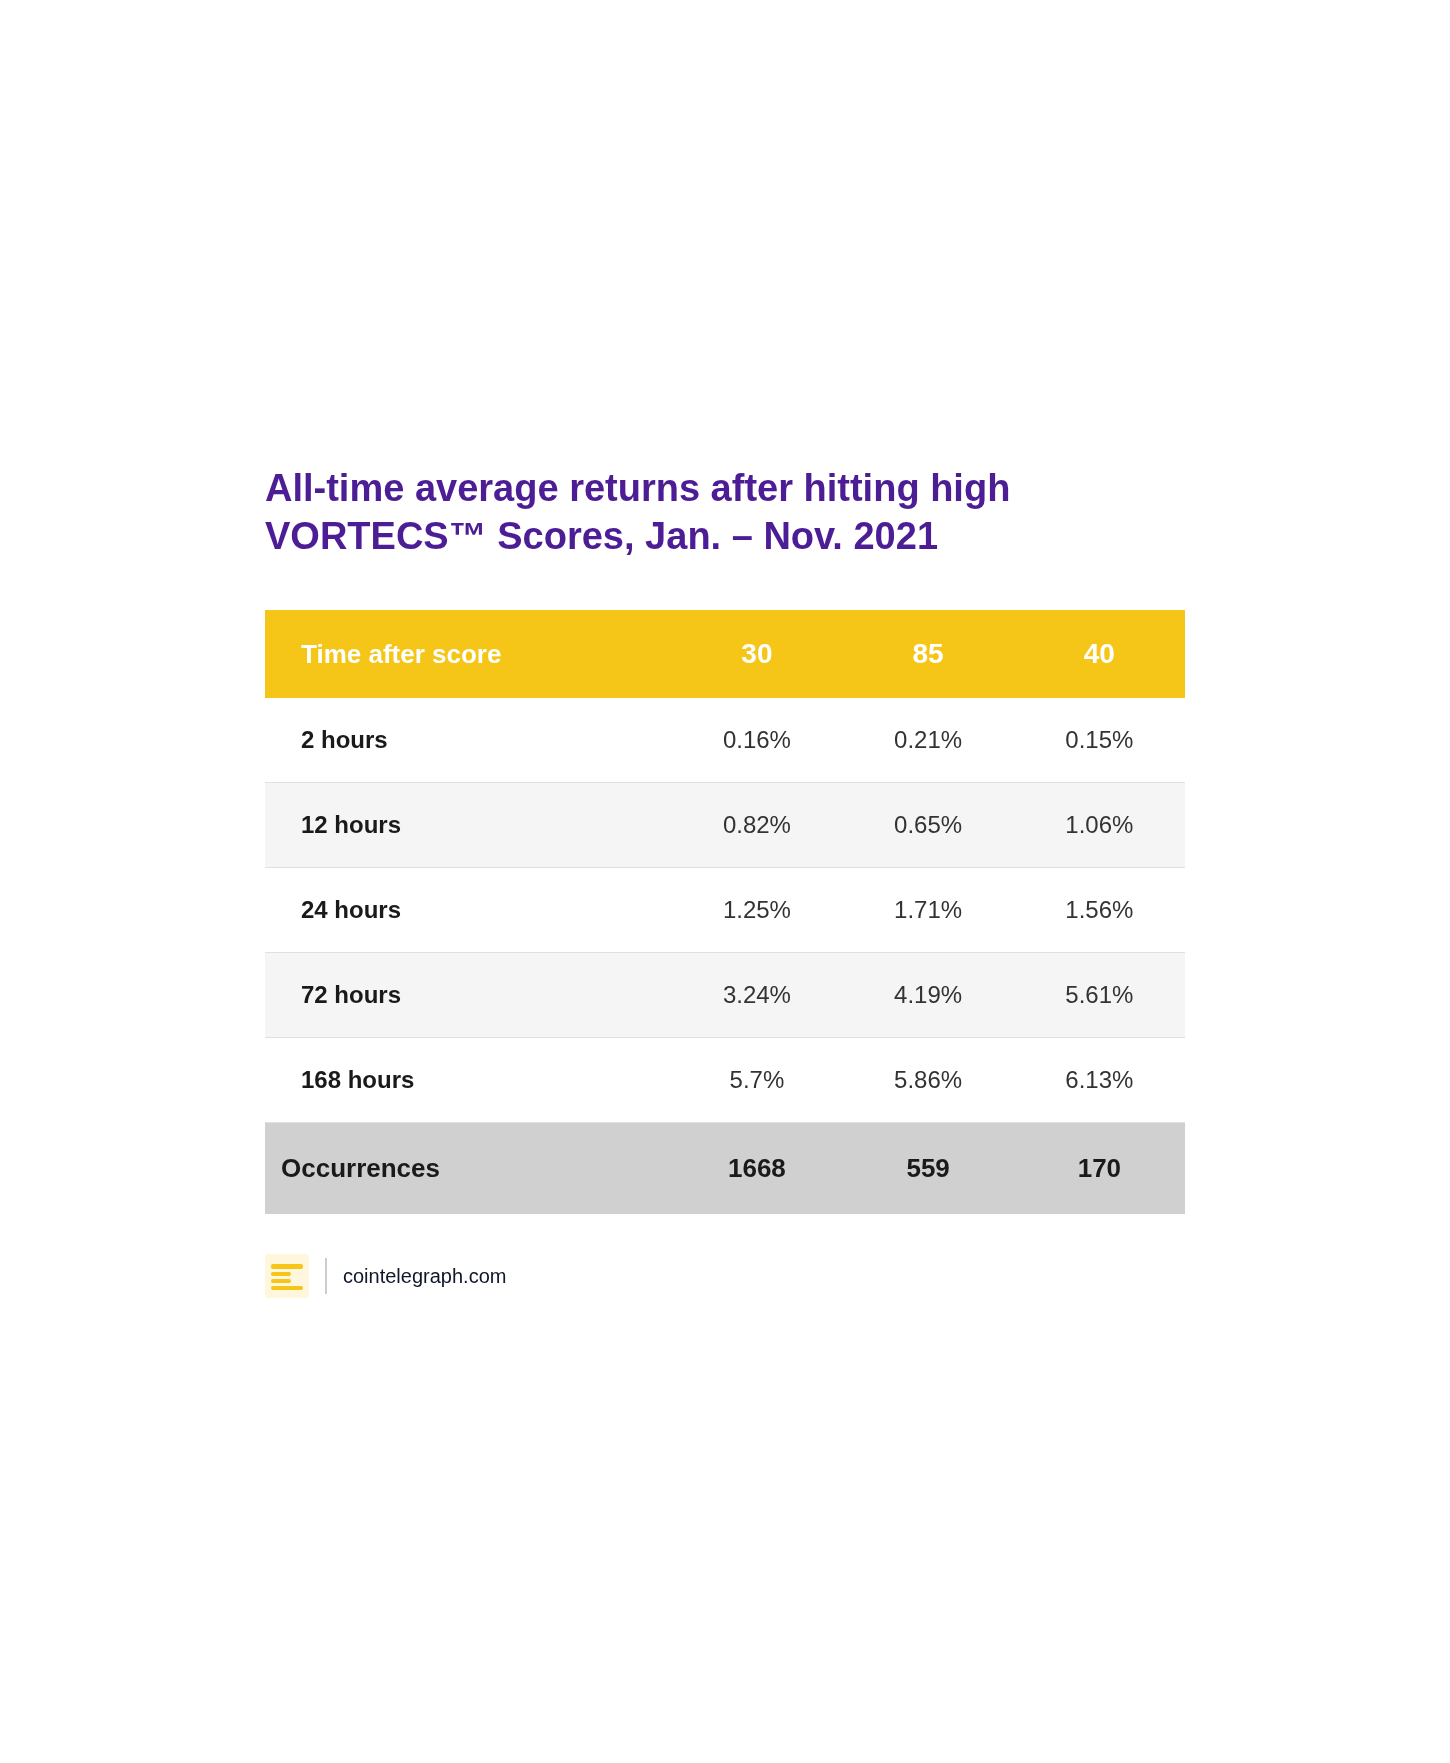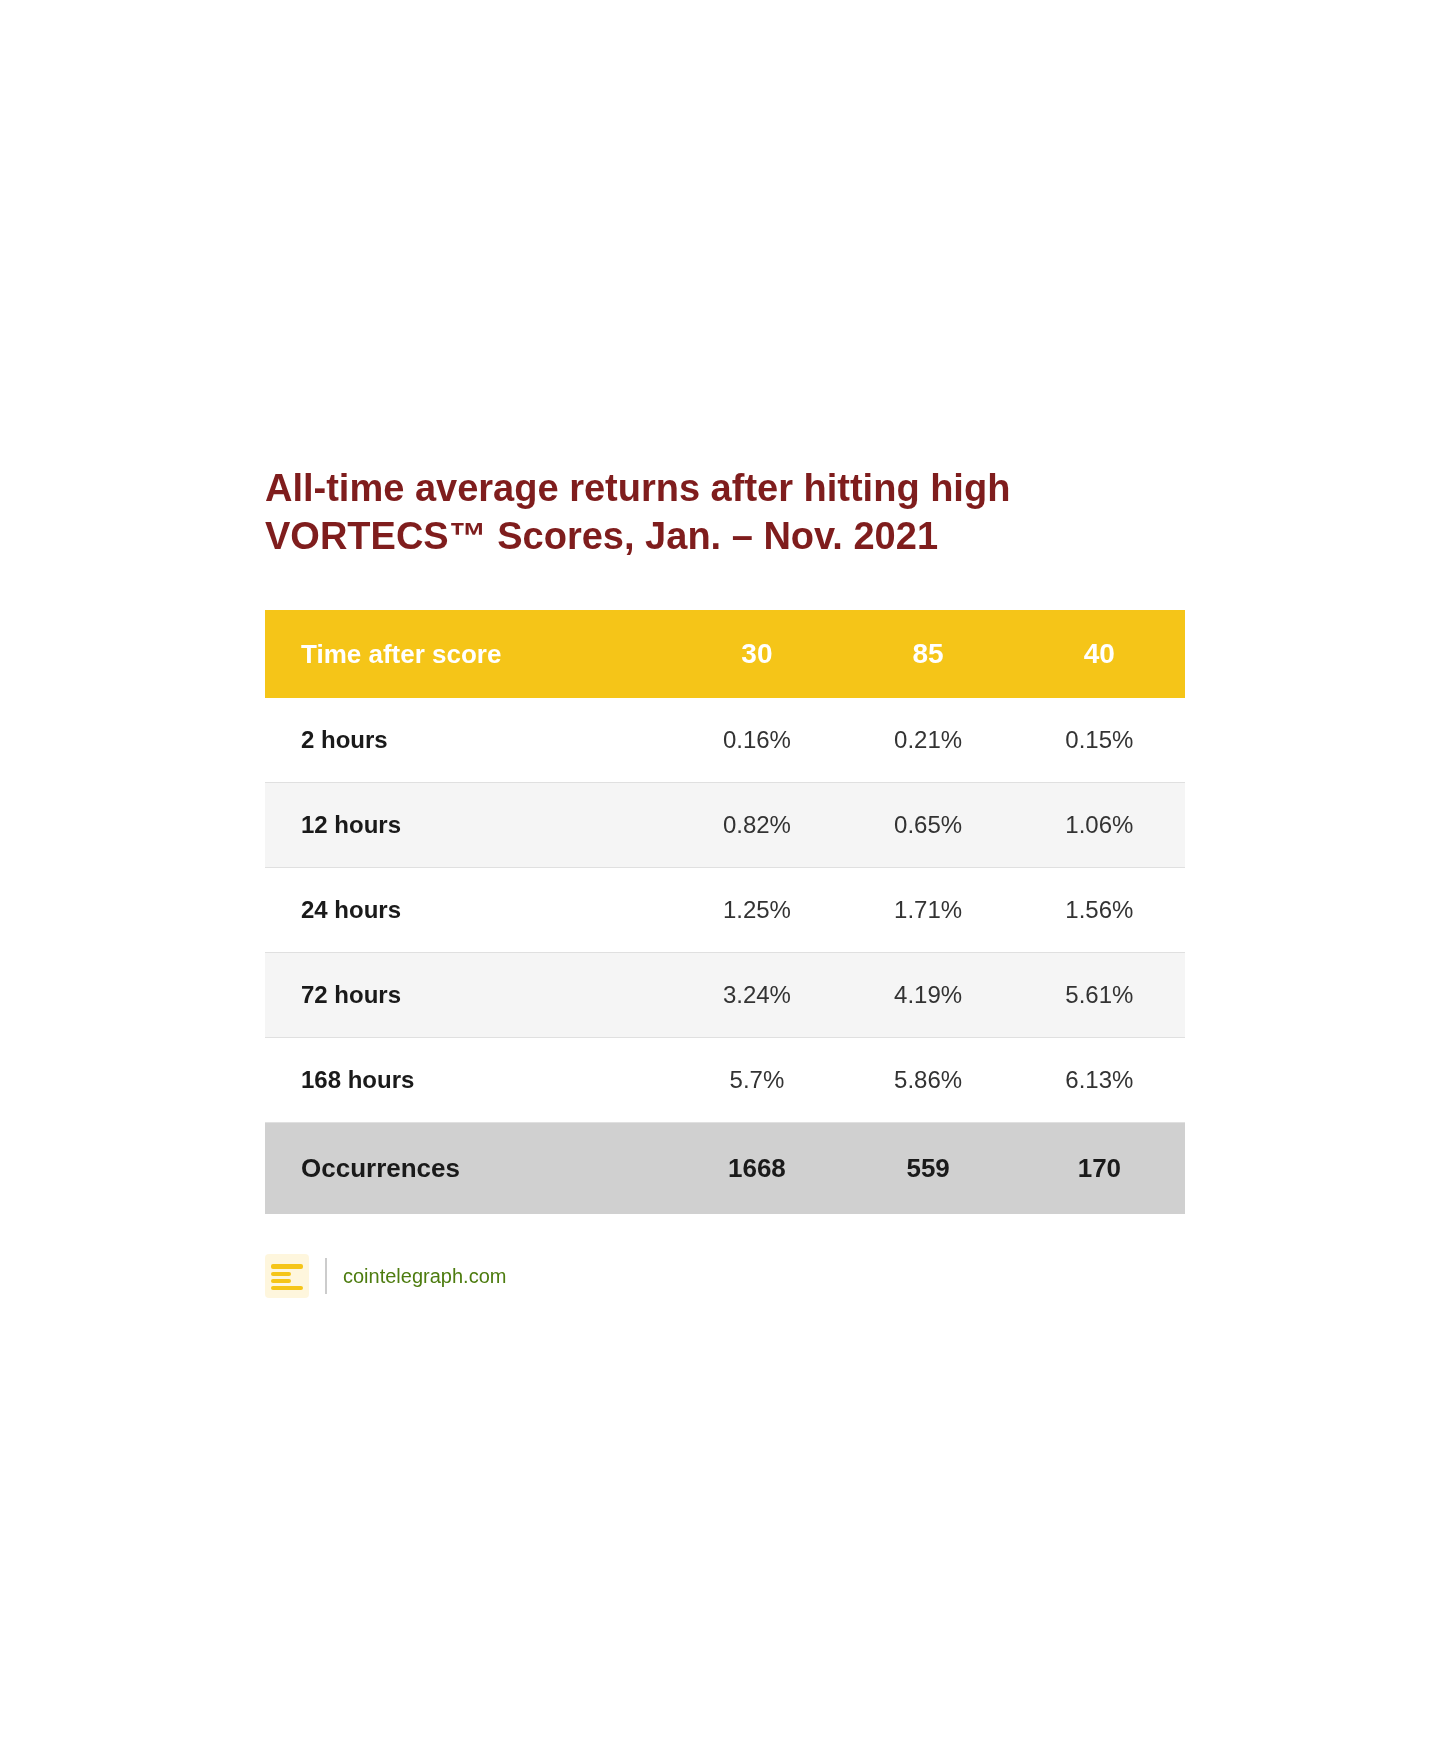--- a/index.html
+++ b/index.html
@@ -20,21 +20,21 @@
 
     .page-container {
       width: 1000px;
       padding: 60px 40px 60px 40px;
       background: #ffffff;
     }
 
     .page-title {
       font-size: 38px;
       font-weight: 800;
-      color: #7f1d1d;
+      color: #4c1d95;
       line-height: 1.25;
       margin-bottom: 50px;
       font-family: 'Arial', 'Helvetica', sans-serif;
     }
 
     .data-table {
       width: 100%;
       border-collapse: collapse;
       font-family: 'Arial', 'Helvetica', sans-serif;
       margin-top: 32px;
@@ -86,21 +86,21 @@
       background-color: #d0d0d0;
       font-weight: 700;
       font-size: 26px;
       padding: 30px 20px;
       text-align: center;
       color: #1a1a1a;
     }
 
     .data-table tfoot tr td:first-child {
       text-align: left;
-      padding-left: 36px;
+      padding-left: 16px;
     }
 
     .footer {
       display: flex;
       align-items: center;
       margin-top: 40px;
       gap: 16px;
     }
 
     .footer-logo {
@@ -110,21 +110,21 @@
     }
 
     .footer-divider {
       width: 2px;
       height: 36px;
       background: #cccccc;
     }
 
     .footer-text {
       font-size: 20px;
-      color: #4d7c0f;
+      color: #0f172a;
       font-family: 'Arial', 'Helvetica', sans-serif;
     }
   </style>
 </head>
 <body>
 
 <div class="page-container">
 
   <h1 class="page-title">All-time average returns after hitting high VORTECS™ Scores, Jan. – Nov. 2021</h1>
 

